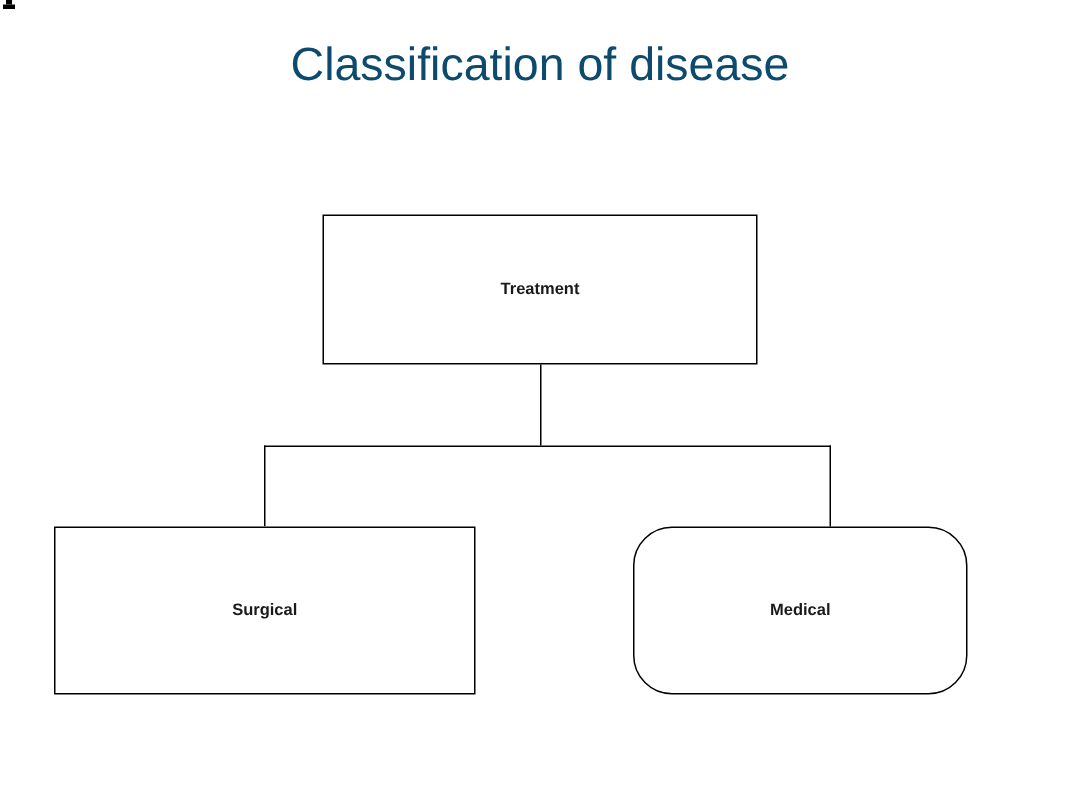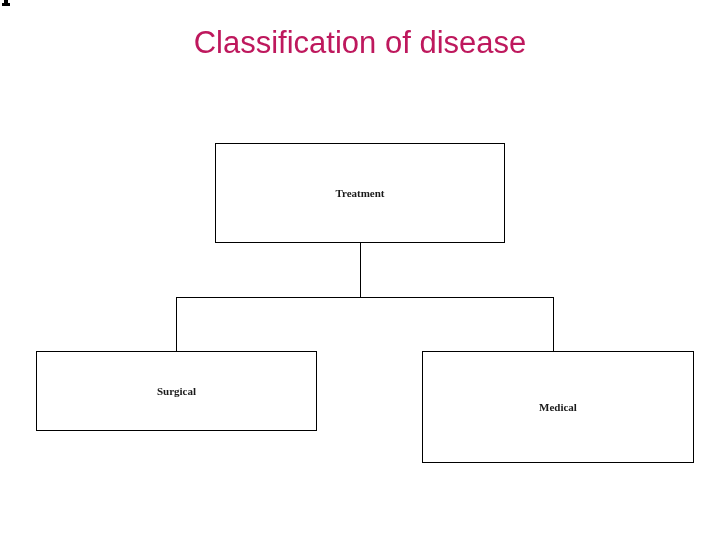--- a/index.html
+++ b/index.html
@@ -31,59 +31,59 @@
     width: 4px;
     height: 3px;
     background: #000000;
   }
   .title {
     position: absolute;
     left: 0;
     top: 20px;
     width: 100%;
     text-align: center;
-    color: #be185d;
+    color: #0c4a6e;
     font-size: 31px;
     line-height: 46px;
     font-weight: 400;
     letter-spacing: 0px;
   }
   .node {
     position: absolute;
     box-sizing: border-box;
     border: 1px solid #000000;
     background: #ffffff;
     display: flex;
     align-items: center;
     justify-content: center;
-    font-family: Liberation Serif, serif;
   }
   .node-label {
     font-size: 11px;
     font-weight: 700;
     color: #1a1a1a;
     letter-spacing: 0px;
   }
   .node-treatment {
     left: 215px;
     top: 143px;
     width: 290px;
     height: 100px;
   }
   .node-surgical {
     left: 36px;
     top: 351px;
     width: 281px;
-    height: 80px;
+    height: 112px;
   }
   .node-medical {
     left: 422px;
     top: 351px;
-    width: 272px;
+    width: 223px;
     height: 112px;
+    border-radius: 26px;
   }
   .connector {
     position: absolute;
     background: #000000;
   }
   .conn-root-stem {
     left: 360px;
     top: 243px;
     width: 1px;
     height: 54px;

